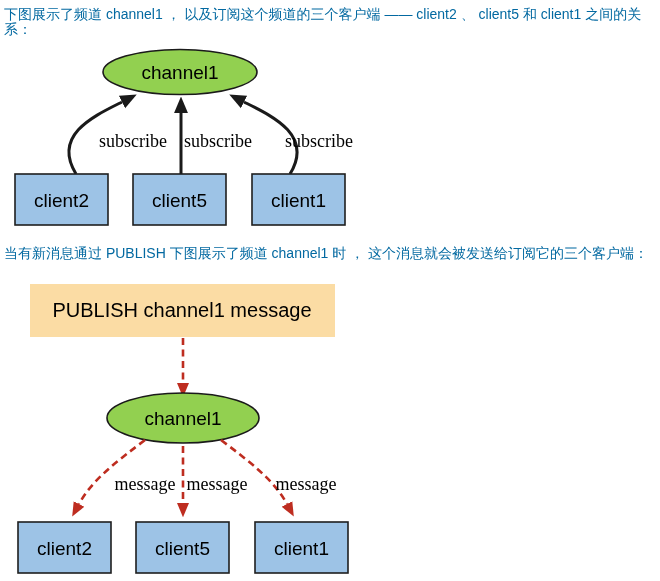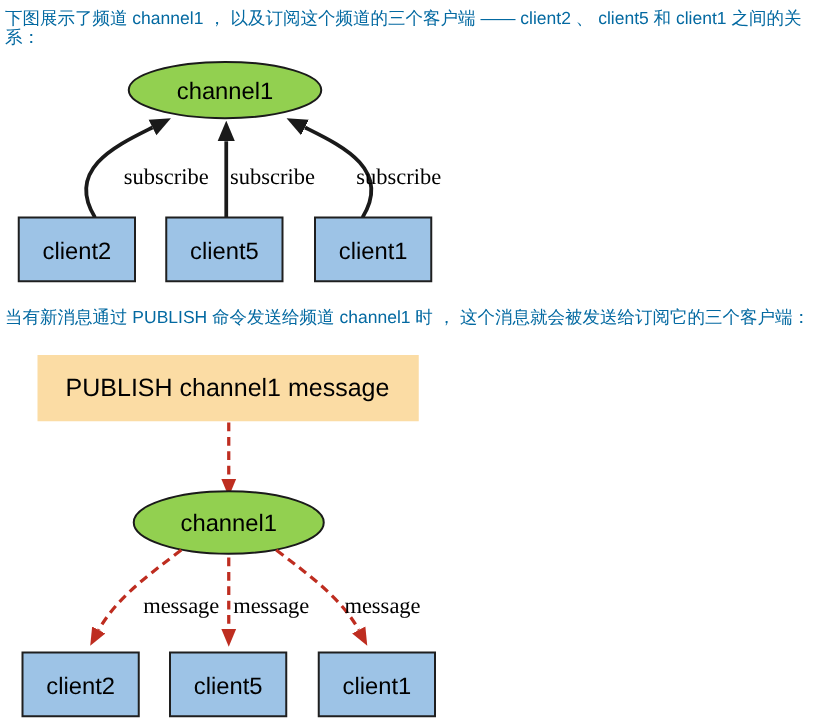--- a/index.html
+++ b/index.html
@@ -98,21 +98,21 @@
     <rect class="client-rect" x="15" y="174" width="93" height="51" fill="#9DC3E6"></rect>
     <text class="node-label" x="61.5" y="207">client2</text>
 
     <rect class="client-rect" x="133" y="174" width="93" height="51" fill="#9DC3E6"></rect>
     <text class="node-label" x="179.5" y="207">client5</text>
 
     <rect class="client-rect" x="252" y="174" width="93" height="51" fill="#9DC3E6"></rect>
     <text class="node-label" x="298.5" y="207">client1</text>
   </svg>
 
-  <p class="zh-paragraph" style="top:245px">当有新消息通过 PUBLISH 命令发送给频道 channel1 时 ， 这个消息就会被发送给订阅它的三个客户端：</p>
+  <p class="zh-paragraph" style="top:245px">当有新消息通过 PUBLISH 下图展示了频道 channel1 时 ， 这个消息就会被发送给订阅它的三个客户端：</p>
 
   <svg class="diagram" style="top:277px" width="400" height="304" viewBox="0 277 400 304">
     <defs>
       <marker id="arrow-red" viewBox="0 0 10 10" refX="0" refY="5" markerWidth="5.5" markerHeight="5.5" orient="auto-start-reverse">
         <path d="M 0 0.8 L 10 5 L 0 9.2 z" fill="#be2d20"></path>
       </marker>
     </defs>
 
     <rect class="publish-rect" x="30" y="284" width="305" height="53" fill="#FBDCA4"></rect>
     <text class="cmd-label" x="182" y="317">PUBLISH channel1 message</text>

